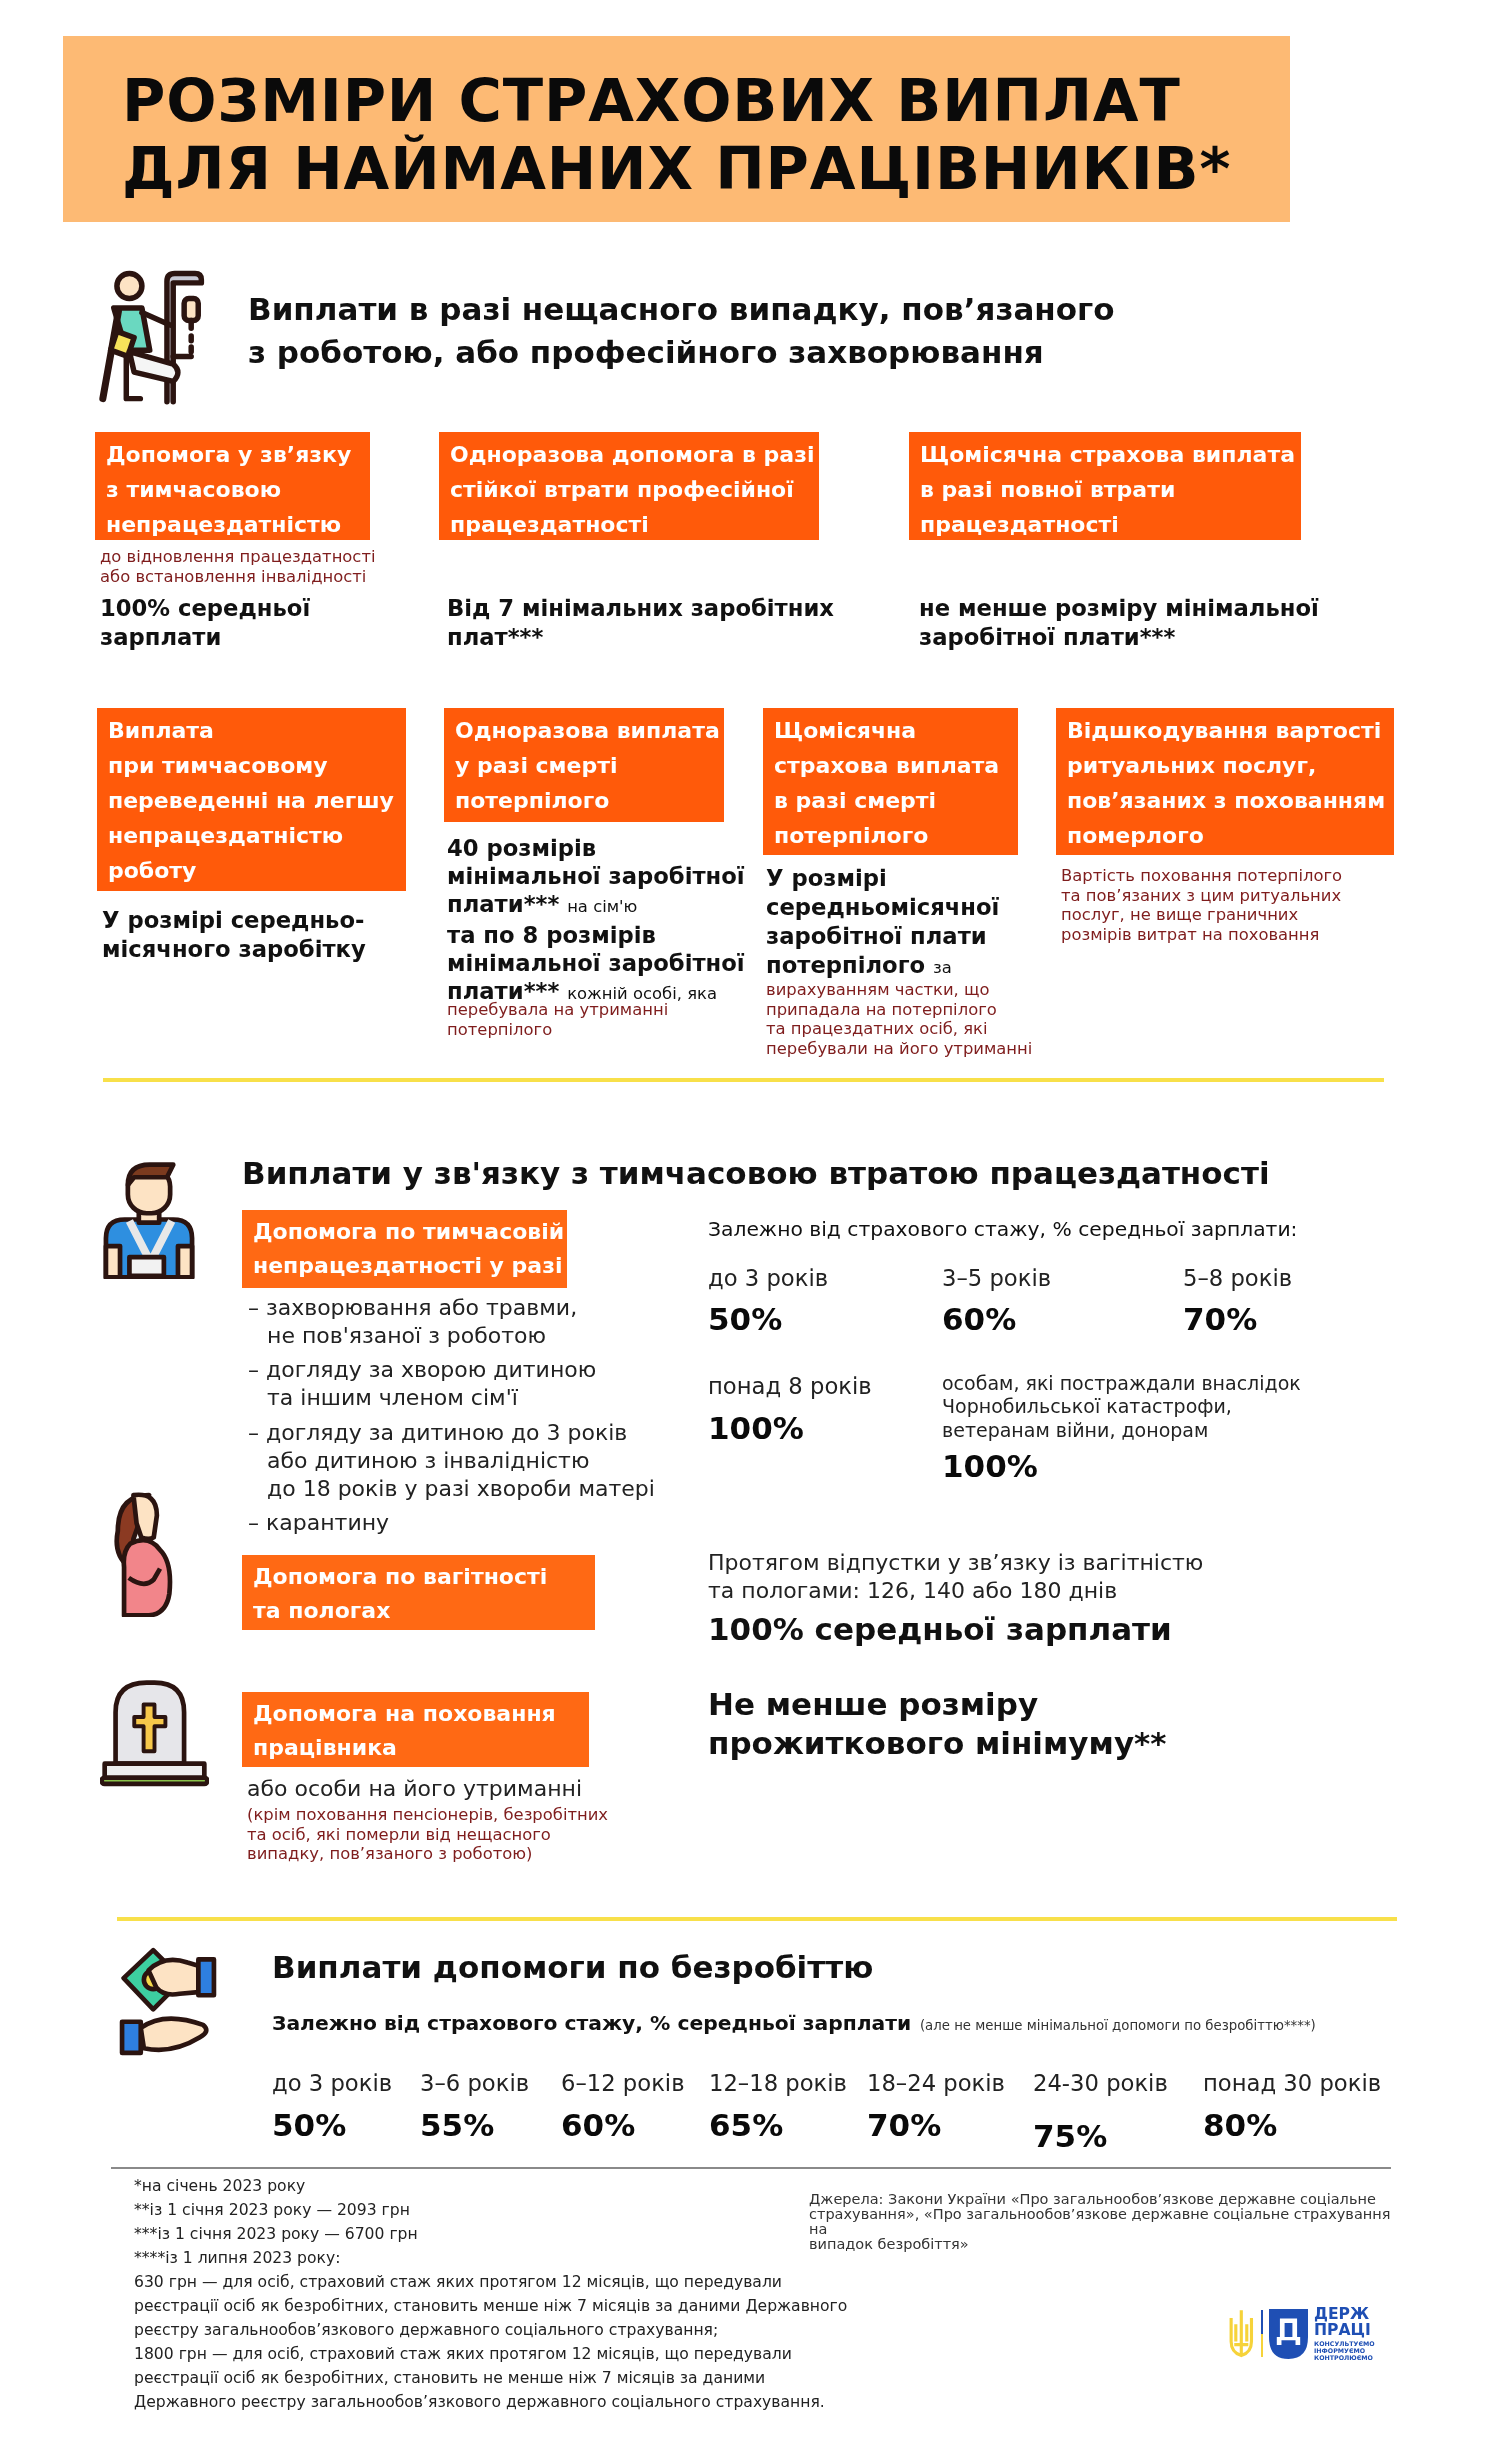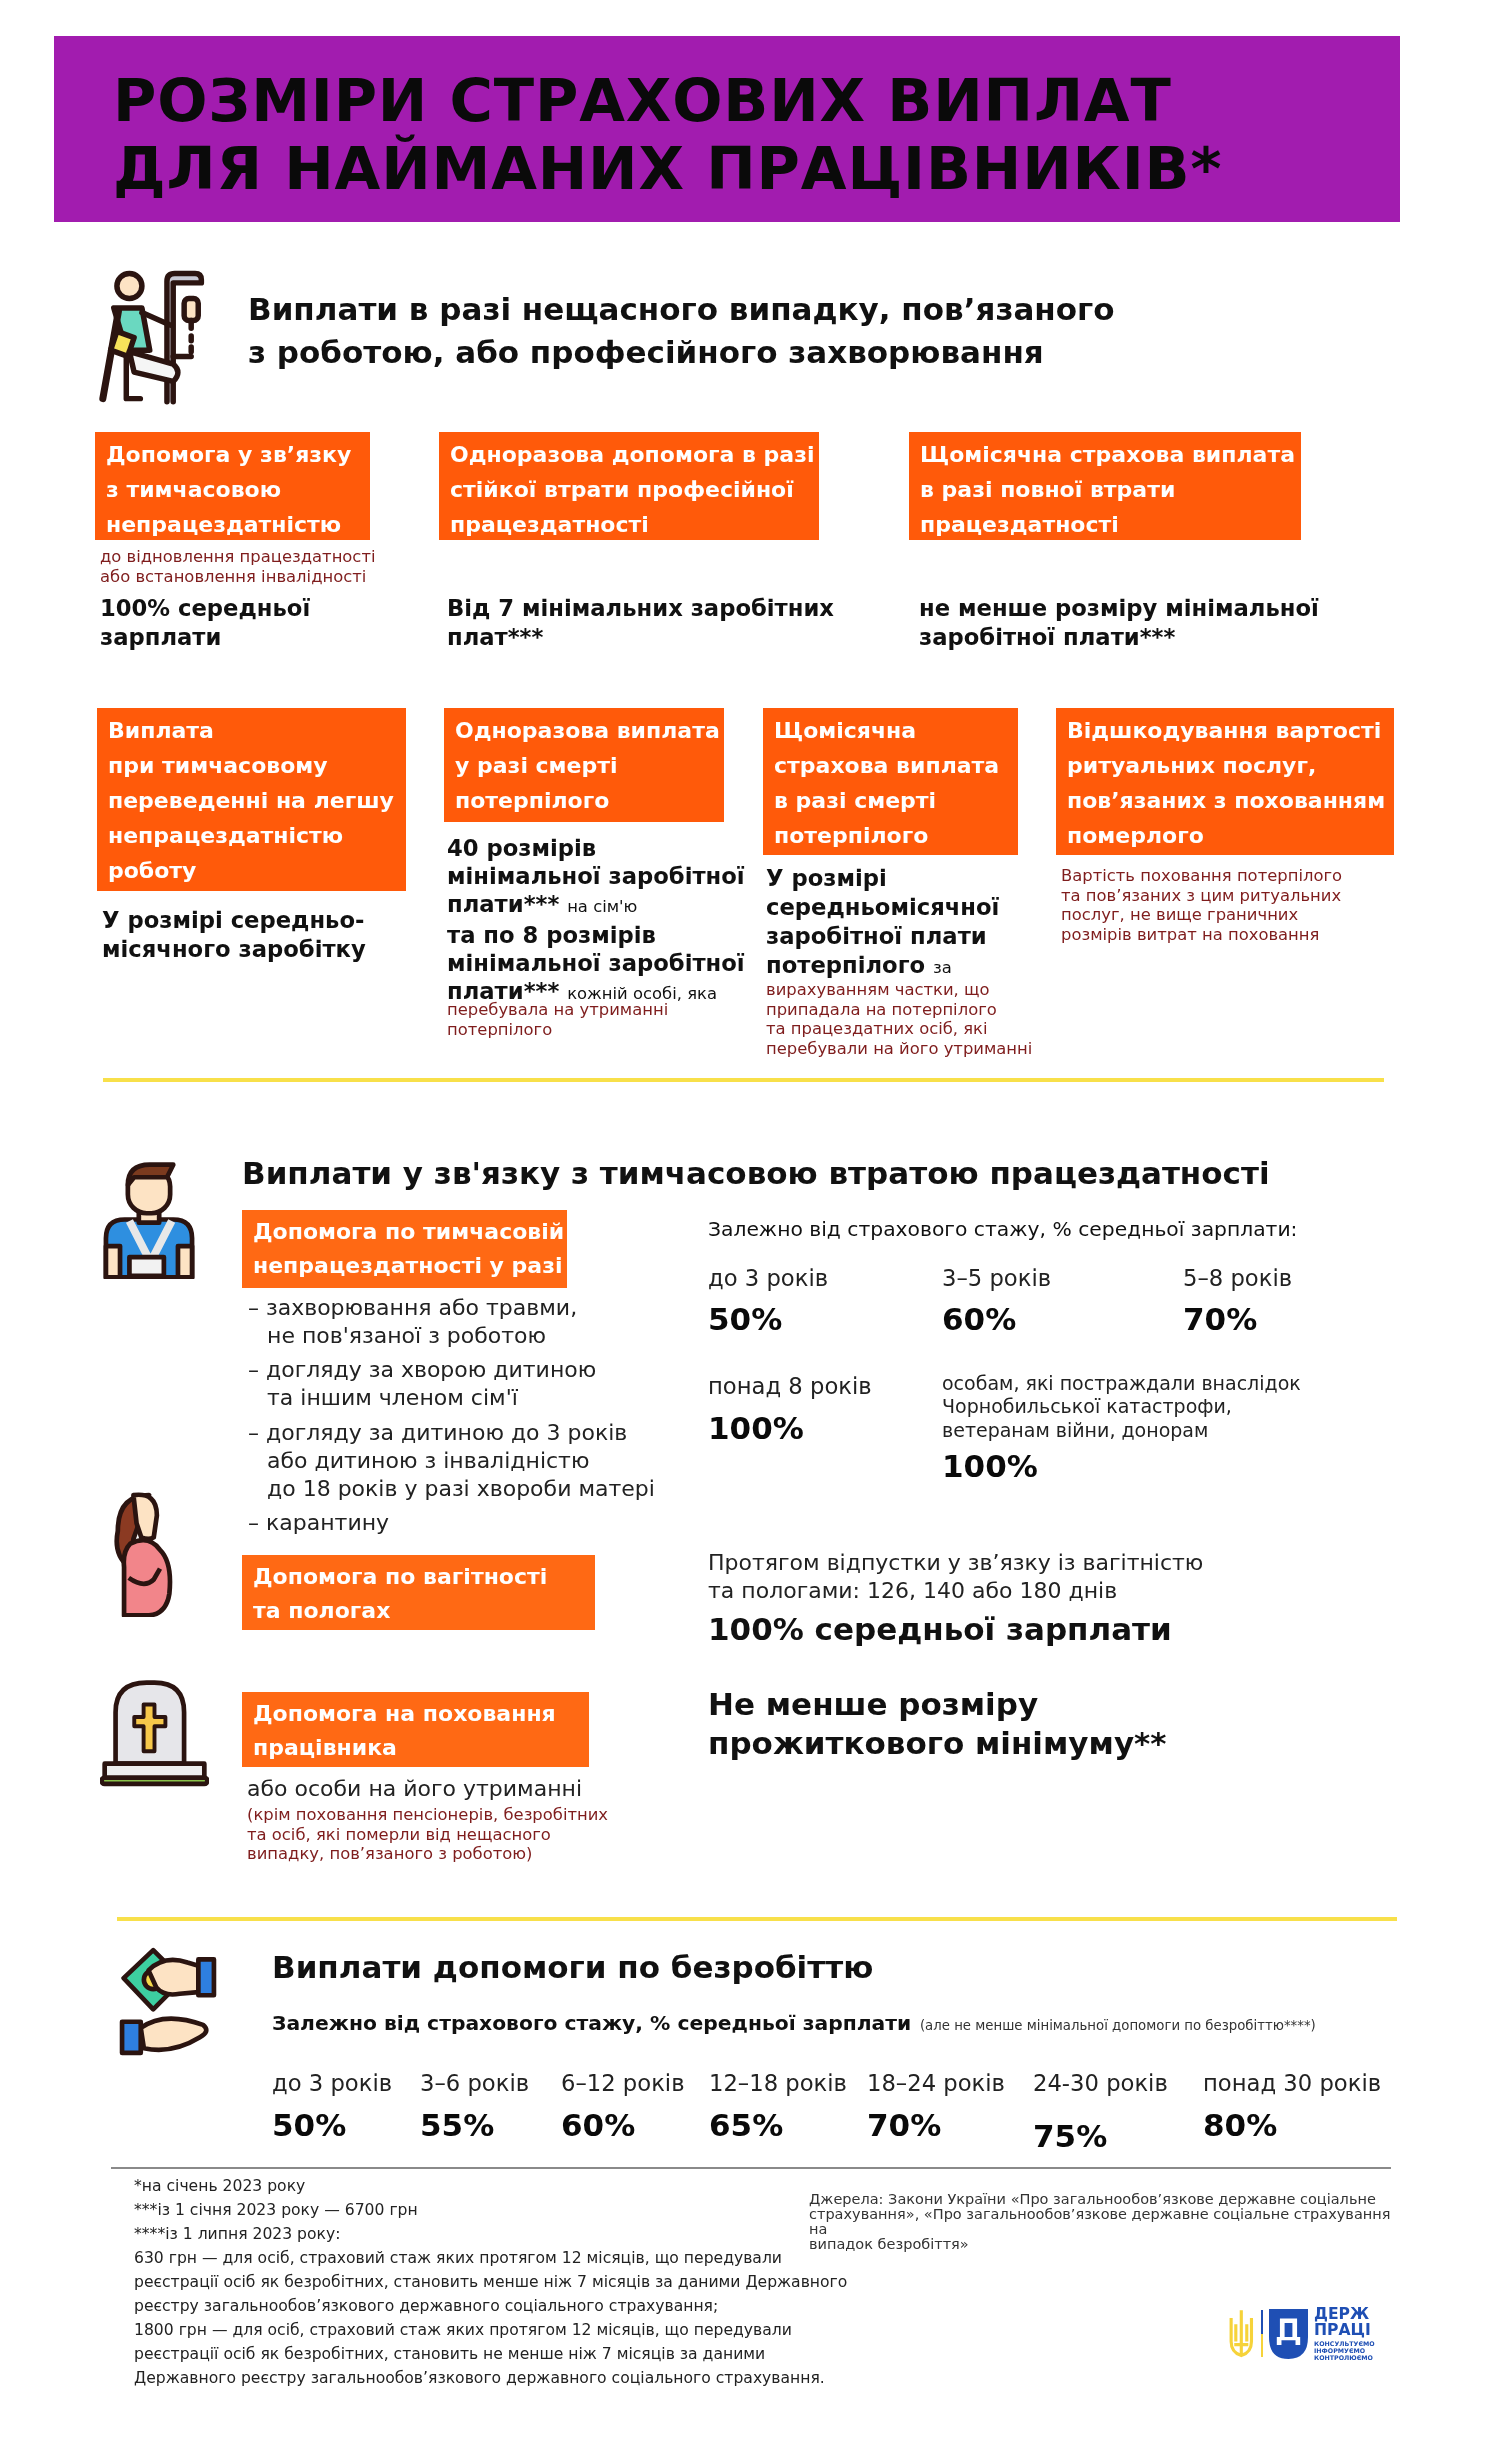--- a/index.html
+++ b/index.html
@@ -1,19 +1,19 @@
 <!DOCTYPE html>
 <html style="font-size:12.5px"><head>
 <meta charset="utf-8">
 <style>
   html, body { margin: 0; padding: 0; background: #ffffff; }
   body { width: 1506px; height: 2438px; position: relative; overflow: hidden;
          font-family: "DejaVu Sans", sans-serif; color: #111; }
   .abs { position: absolute; }
-  .title-band { left: 54px; top: 36px; width: 1346px; height: 186px; background: #a21caf; }
+  .title-band { left: 63px; top: 36px; width: 1227px; height: 186px; background: #fdba74; }
   .title-line { position: absolute; left: 59px; font-family: "DejaVu Sans", sans-serif; font-weight: 900;
                 font-size: 58px; letter-spacing: 0.8px; color: #0a0a0a; line-height: 63px; white-space: nowrap;
                 transform: scaleX(1.02); transform-origin: left; }
   .sec-title { font-family: "DejaVu Sans", sans-serif; font-weight: 700; font-size: 31px; color: #111;
                line-height: 42px; white-space: nowrap; }
   .card { background: #FF5A0A; color: #fff; font-weight: 700; font-size: 22px; line-height: 35px;
           padding: 4.7px 11px 4.7px 11px; box-sizing: border-box; white-space: nowrap; }
   .card2 { background: #FF6914; }
   .big { font-weight: 700; font-size: 22.7px; line-height: 29px; color: #111; white-space: nowrap; }
   .small { font-size: 16.4px; line-height: 19.5px; color: #7f1d1d; white-space: nowrap; }
@@ -309,20 +309,21 @@
 </div>
 <div class="abs" style="left:1203px;top:2069px">
   <div class="label">понад 30 років</div>
   <div class="pct" style="margin-top:9.4px">80%</div>
 </div>
 
 <div class="abs gray-line" style="left:111px;top:2167px;width:1280px"></div>
 
 <div class="abs fn" style="left:134px;top:2174px">
   <div>*на січень 2023 року</div>
+  <div>**із 1 січня 2023 року — 2093 грн</div>
   <div>***із 1 січня 2023 року — 6700 грн</div>
   <div>****із 1 липня 2023 року:</div>
   <div>630 грн — для осіб, страховий стаж яких протягом 12 місяців, що передували</div>
   <div>реєстрації осіб як безробітних, становить менше ніж 7 місяців за даними Державного</div>
   <div>реєстру загальнообов’язкового державного соціального страхування;</div>
   <div>1800 грн — для осіб, страховий стаж яких протягом 12 місяців, що передували</div>
   <div>реєстрації осіб як безробітних, становить не менше ніж 7 місяців за даними</div>
   <div>Державного реєстру загальнообов’язкового державного соціального страхування.</div>
 </div>
 

